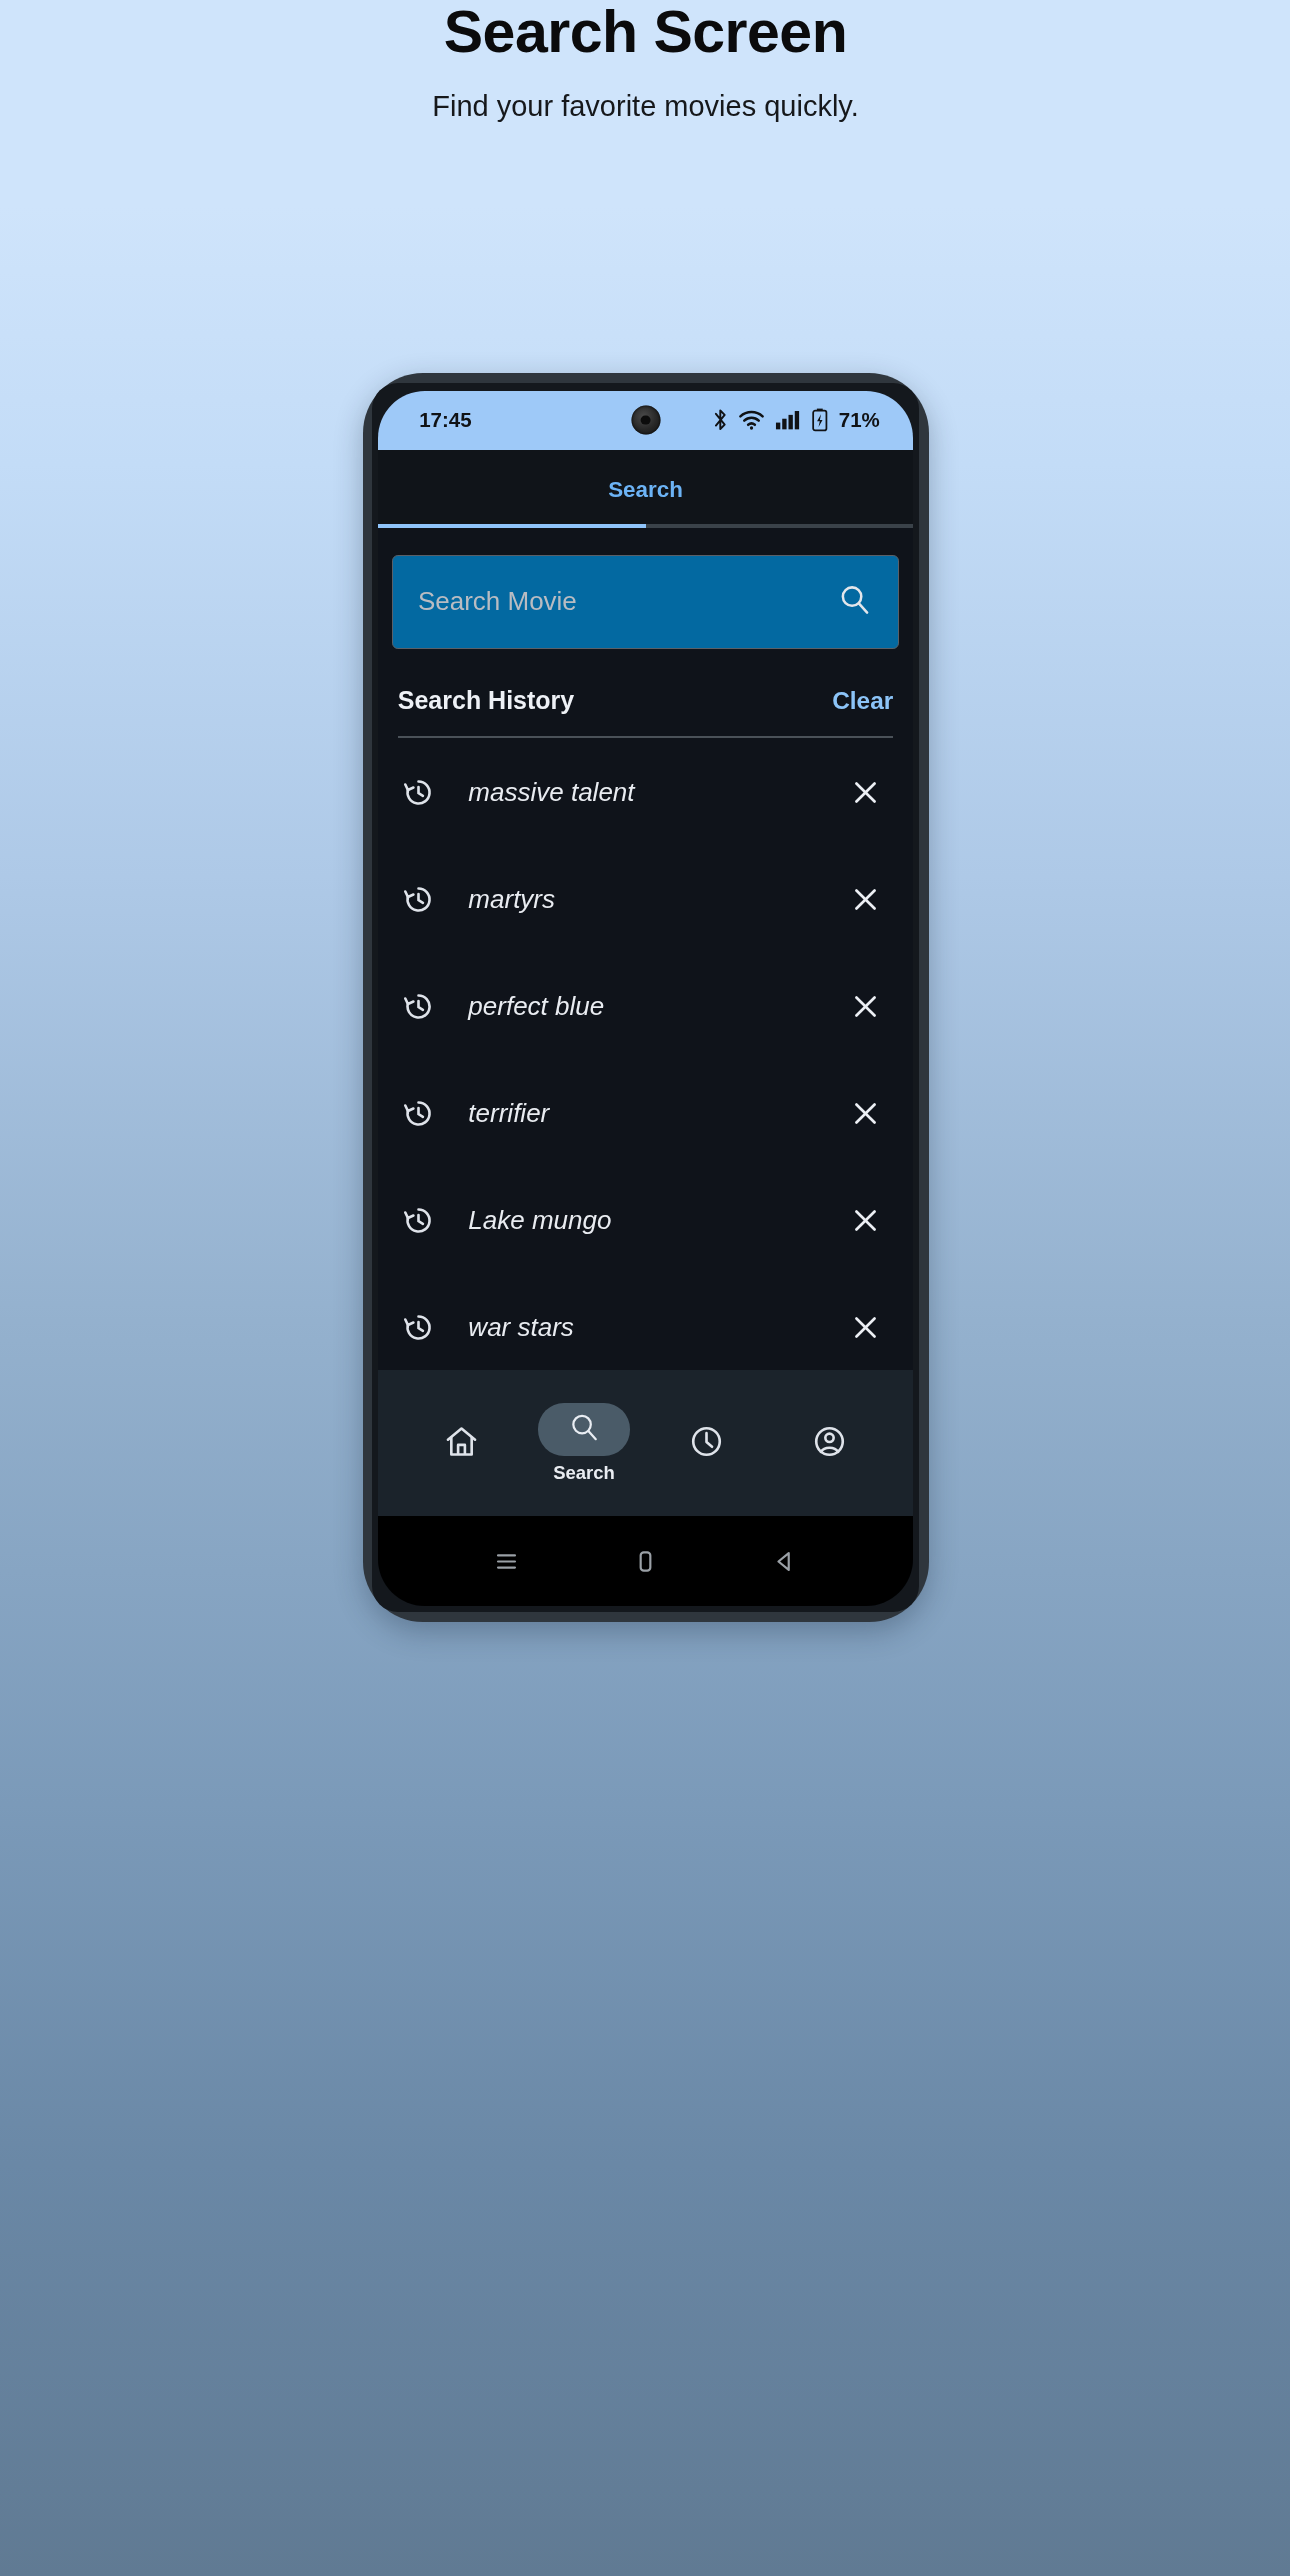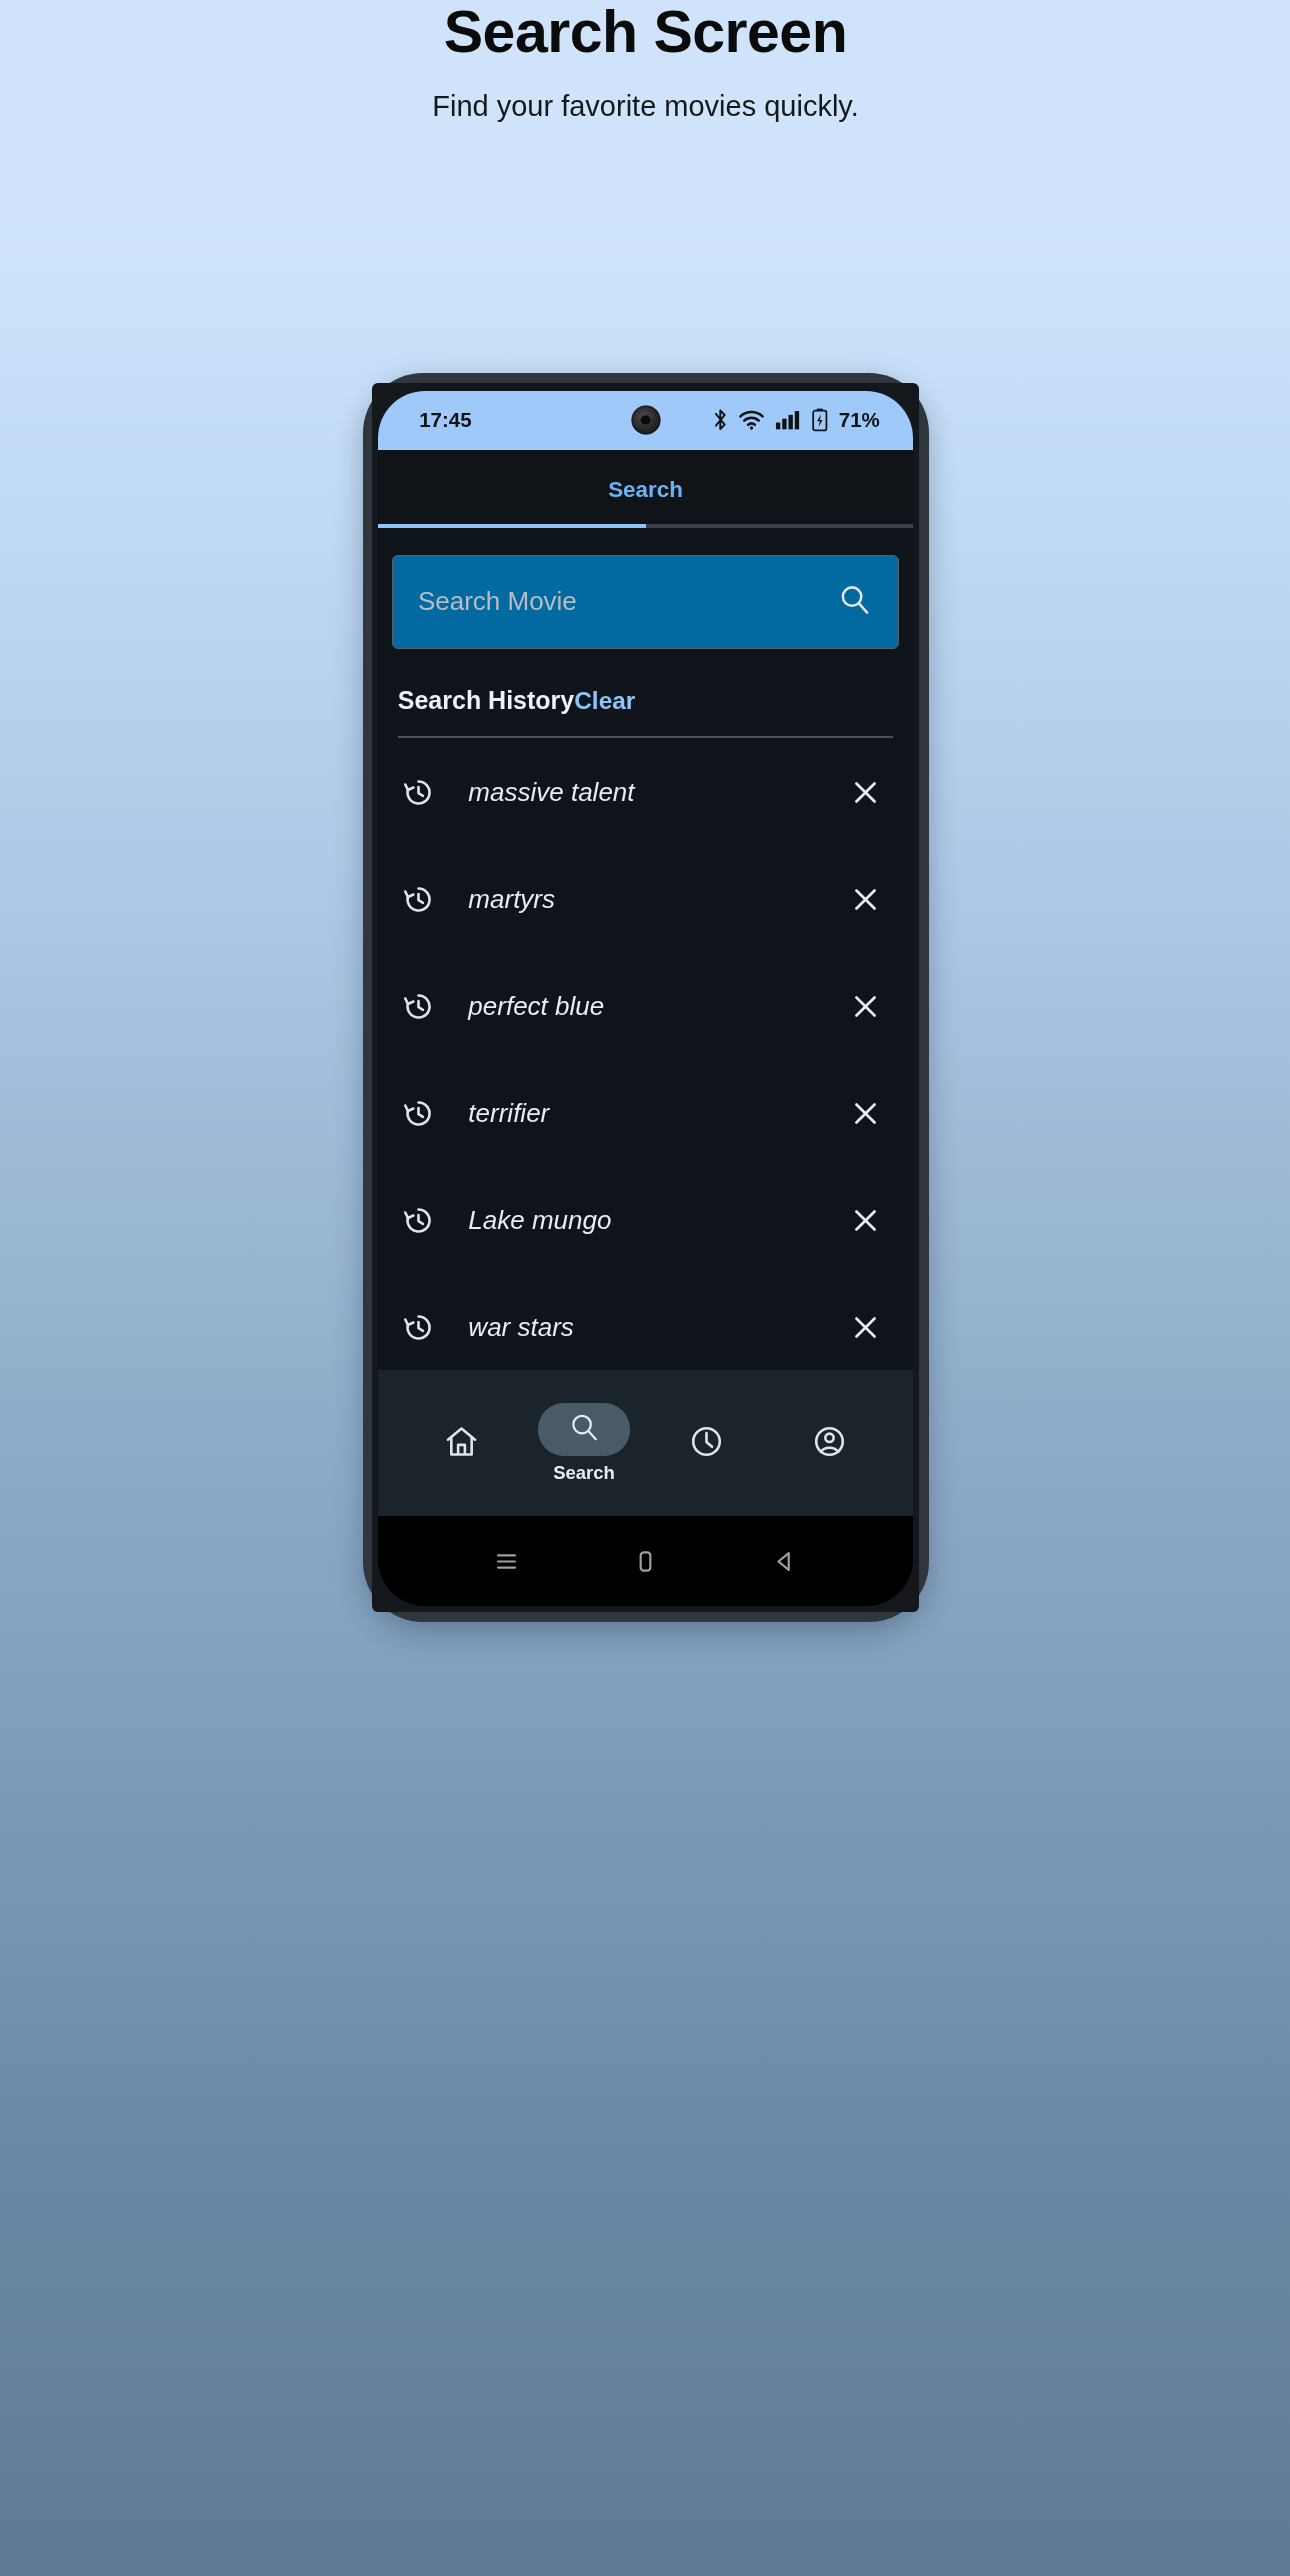--- a/index.html
+++ b/index.html
@@ -55,21 +55,21 @@
     height: 1249px;
     background: #2f363d;
     border-radius: 60px;
     padding: 9.8px;
     box-shadow: 0 9.8px 29px rgba(20,35,55,0.30);
   }
   .phone-inner {
     width: 100%;
     height: 100%;
     background: #14181d;
-    border-radius: 6px;
+    border-radius: 26px;
     padding: 7.8px 5.9px 5.9px 5.9px;
     overflow: hidden;
   }
   .screen {
     width: 100%;
     height: 100%;
     background: #0f131a;
     border-radius: 47px;
     overflow: hidden;
     position: relative;
@@ -177,21 +177,21 @@
   .search-placeholder {
     flex: 1;
     font-size: 26px;
     color: #b9bcc2;
   }
   .search-icon-box { flex: 0 0 auto; }
 
   .history-head {
     display: flex;
     align-items: baseline;
-    justify-content: flex-start;
+    justify-content: space-between;
     padding: 37px 5.9px 21.5px 5.9px;
   }
   .history-title {
     font-size: 25px;
     font-weight: bold;
     color: #eef1f6;
   }
   .clear-btn {
     font-size: 24.4px;
     color: #8cc4f8;

